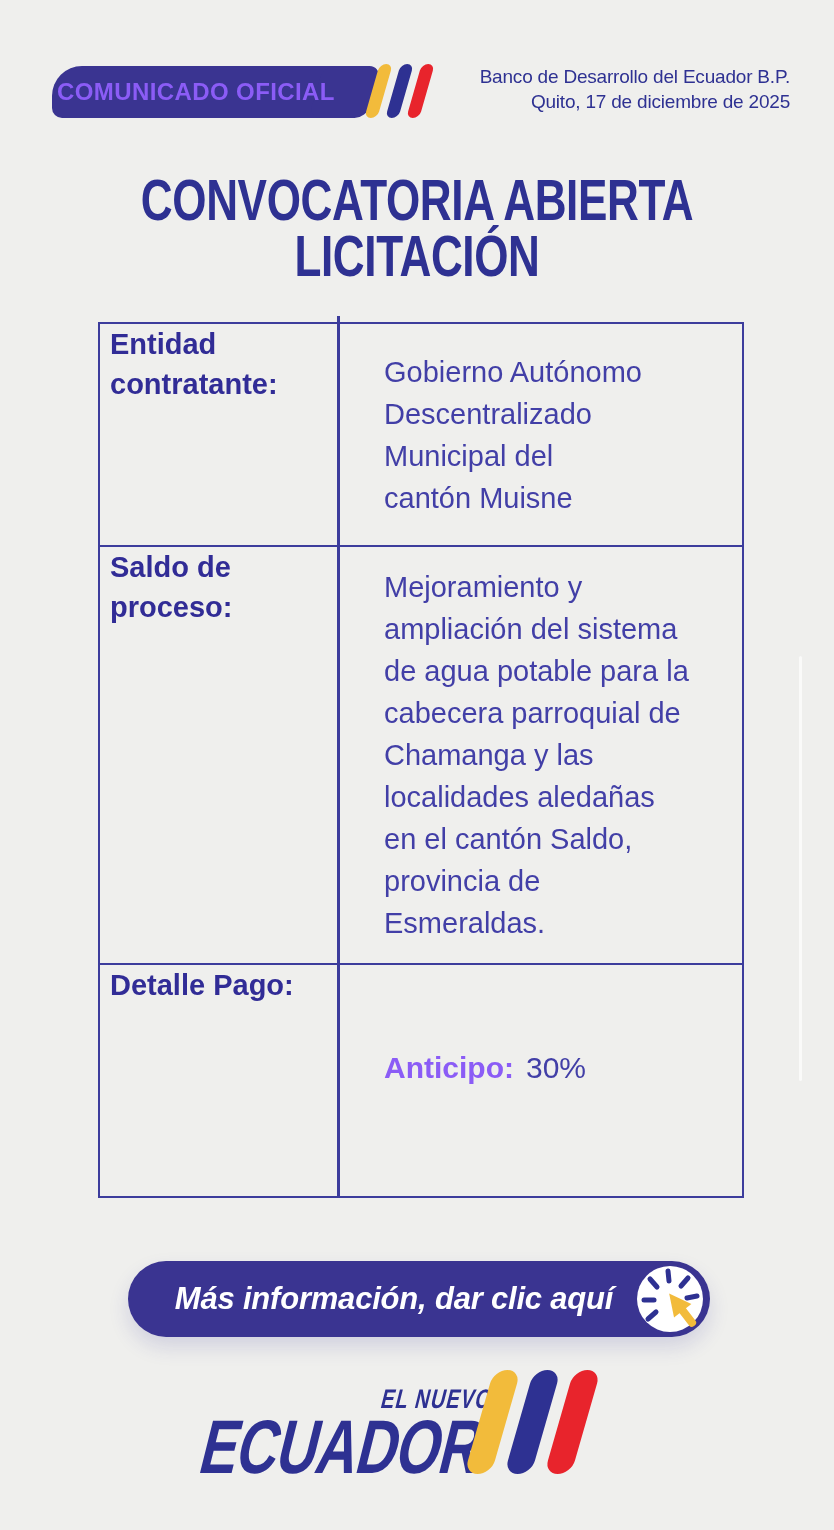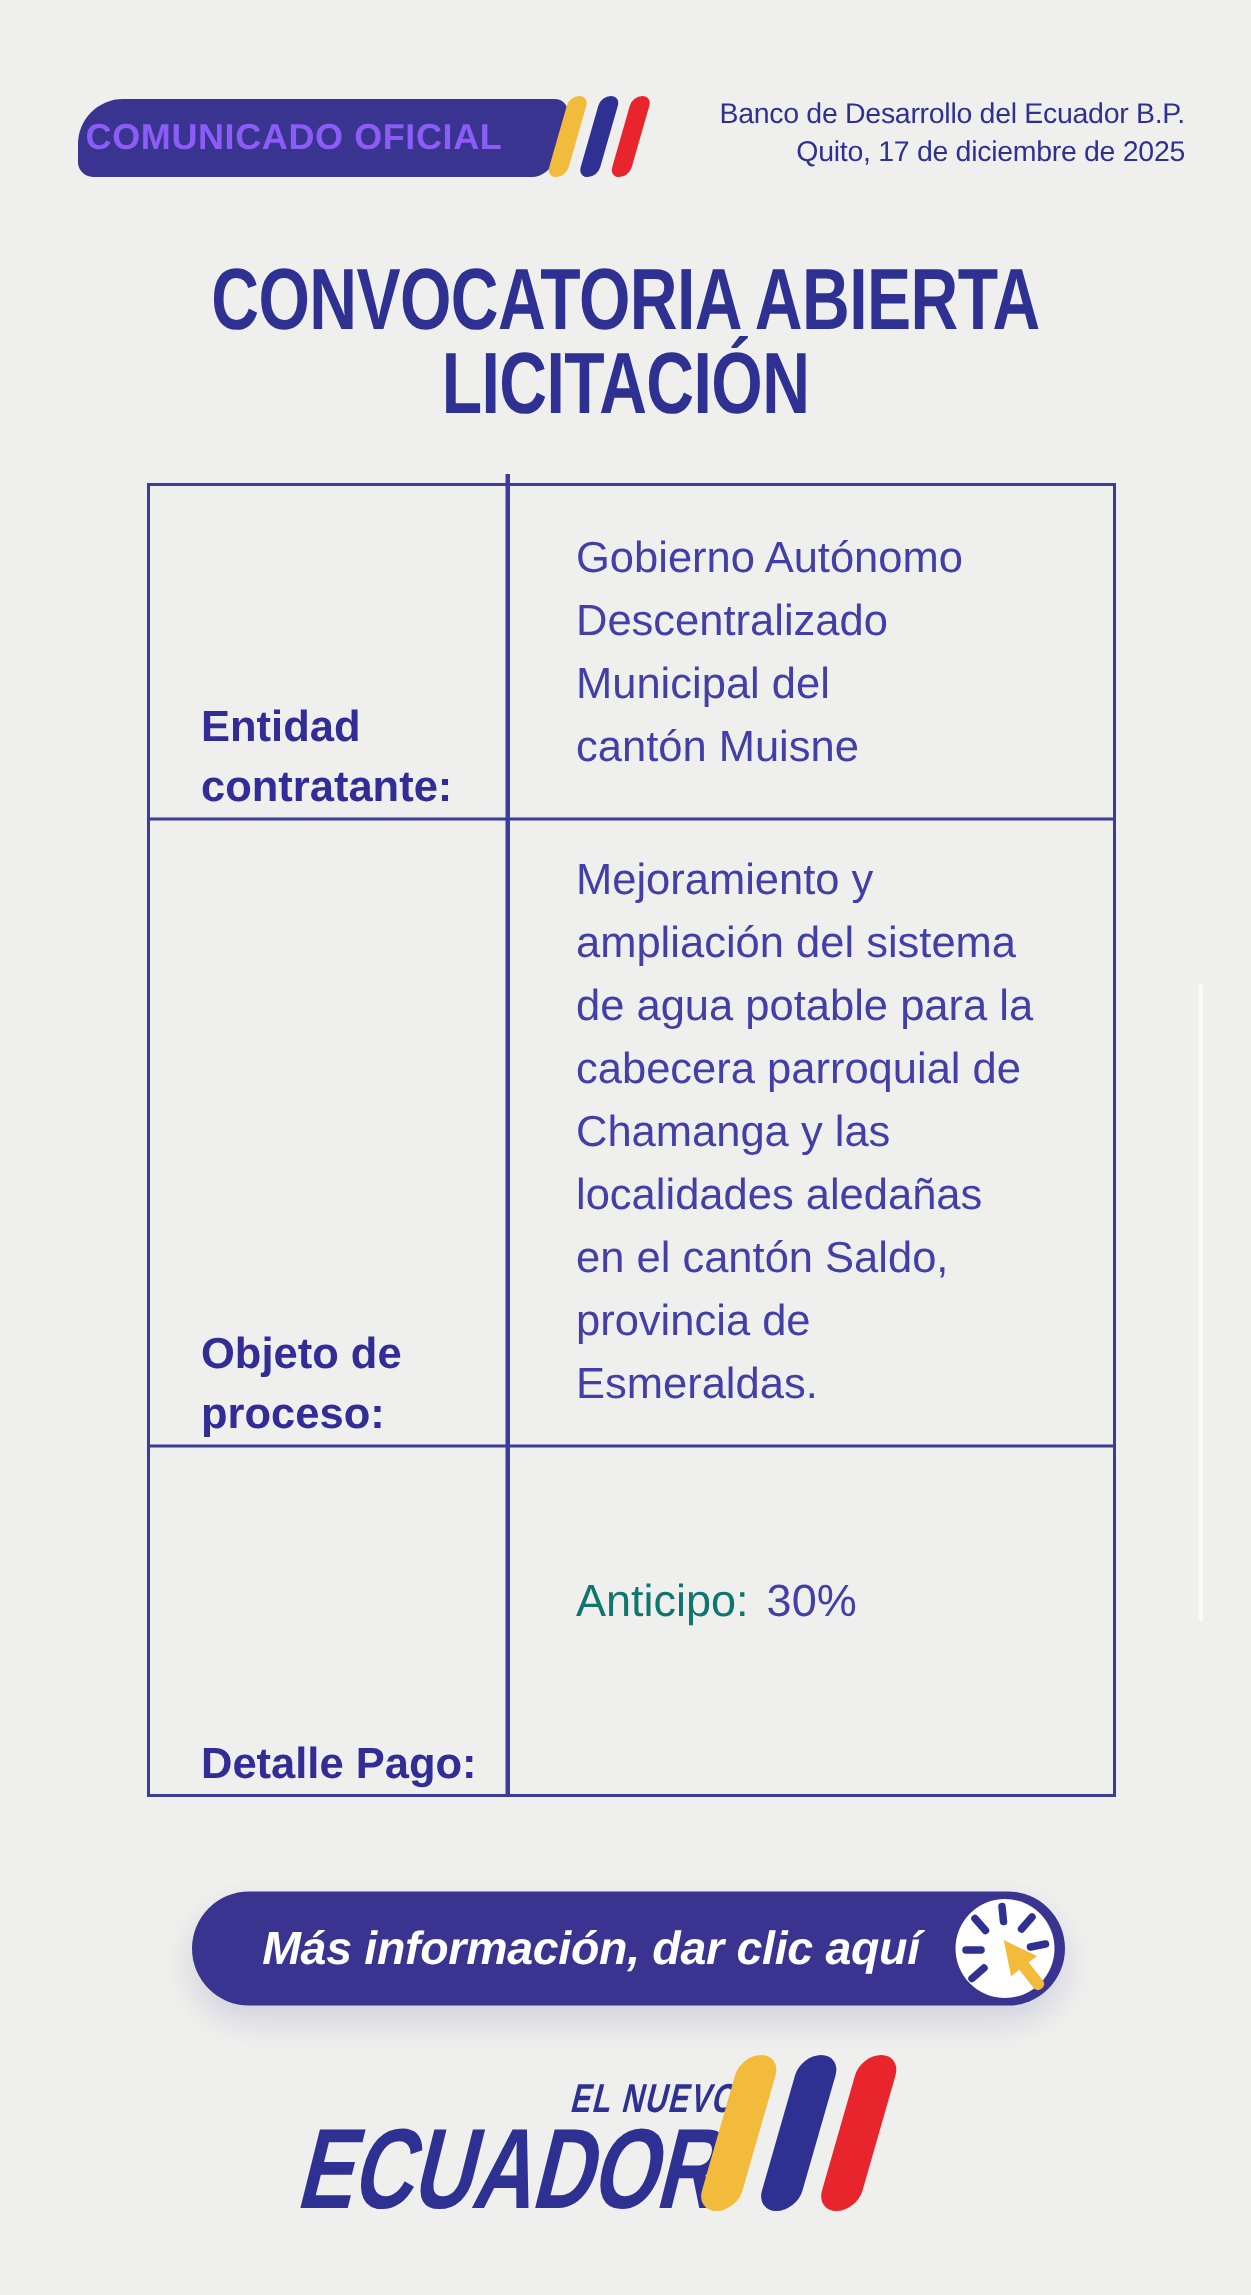--- a/index.html
+++ b/index.html
@@ -31,30 +31,30 @@
     transform:scaleX(.76);transform-origin:50% 0;}
 
   
   .grid{position:absolute;left:98px;top:322px;width:646px;height:876px;
     border:2px solid #3c3c9c;box-sizing:border-box;display:flex;flex-direction:column;}
   .grid-divider{position:absolute;left:237px;top:-8px;bottom:0;width:3px;background:#3c3c9c;}
   .grid-row{display:flex;border-bottom:2px solid #3c3c9c;}
   .grid-row:last-child{border-bottom:none;flex:1;}
   .row-1{height:221px;}
   .row-2{height:416px;}
-  .cell-label{width:240px;box-sizing:border-box;padding:0 14px 0 34px;
-    display:flex;align-items:flex-end;}
+  .cell-label{width:240px;box-sizing:border-box;padding:0 14px 0 10px;
+    display:flex;align-items:flex-start;}
   .cell-label .lbl{font-weight:bold;font-size:29px;line-height:40px;color:#312c96;}
   .cell-value{flex:1;box-sizing:border-box;padding-left:44px;
     display:flex;flex-direction:column;justify-content:center;}
   .val{font-size:29px;line-height:42px;color:#423fa7;}
   .pre{white-space:pre-line;}
   .row-3 .cell-value{gap:26px;}
   .pay-line{display:flex;gap:12px;font-size:30px;line-height:42px;}
-  .pay-bold{font-weight:normal;color:#0f766e;white-space:nowrap;}
+  .pay-bold{font-weight:bold;color:#8b5cf6;white-space:nowrap;}
   .pay-val{color:#423fa7;}
 
   
   .cta{position:absolute;left:128px;top:1261px;width:582px;height:76px;
     background:#3a3491;border:none;border-radius:40px;display:flex;align-items:center;
     cursor:pointer;padding:0 2px 0 26px;box-shadow:0 10px 20px rgba(46,49,146,.15);}
   .cta-label{flex:1;text-align:center;color:#ffffff;font-weight:bold;font-style:italic;
     font-size:31px;letter-spacing:-.2px;font-family:"Liberation Sans",sans-serif;}
   .cta-icon{flex:0 0 auto;overflow:visible;margin-right:2px;}
 
@@ -113,21 +113,21 @@
       <div class="cell-value">
         <span class="val pre">Gobierno Autónomo
 Descentralizado
 Municipal del
 cantón Muisne</span>
       </div>
     </div>
 
     <div class="grid-row row-2">
       <div class="cell-label">
-        <span class="lbl pre">Objeto de
+        <span class="lbl pre">Saldo de
 proceso:</span>
       </div>
       <div class="cell-value">
         <span class="val pre">Mejoramiento y
 ampliación del sistema
 de agua potable para la
 cabecera parroquial de
 Chamanga y las
 localidades aledañas
 en el cantón Saldo,

